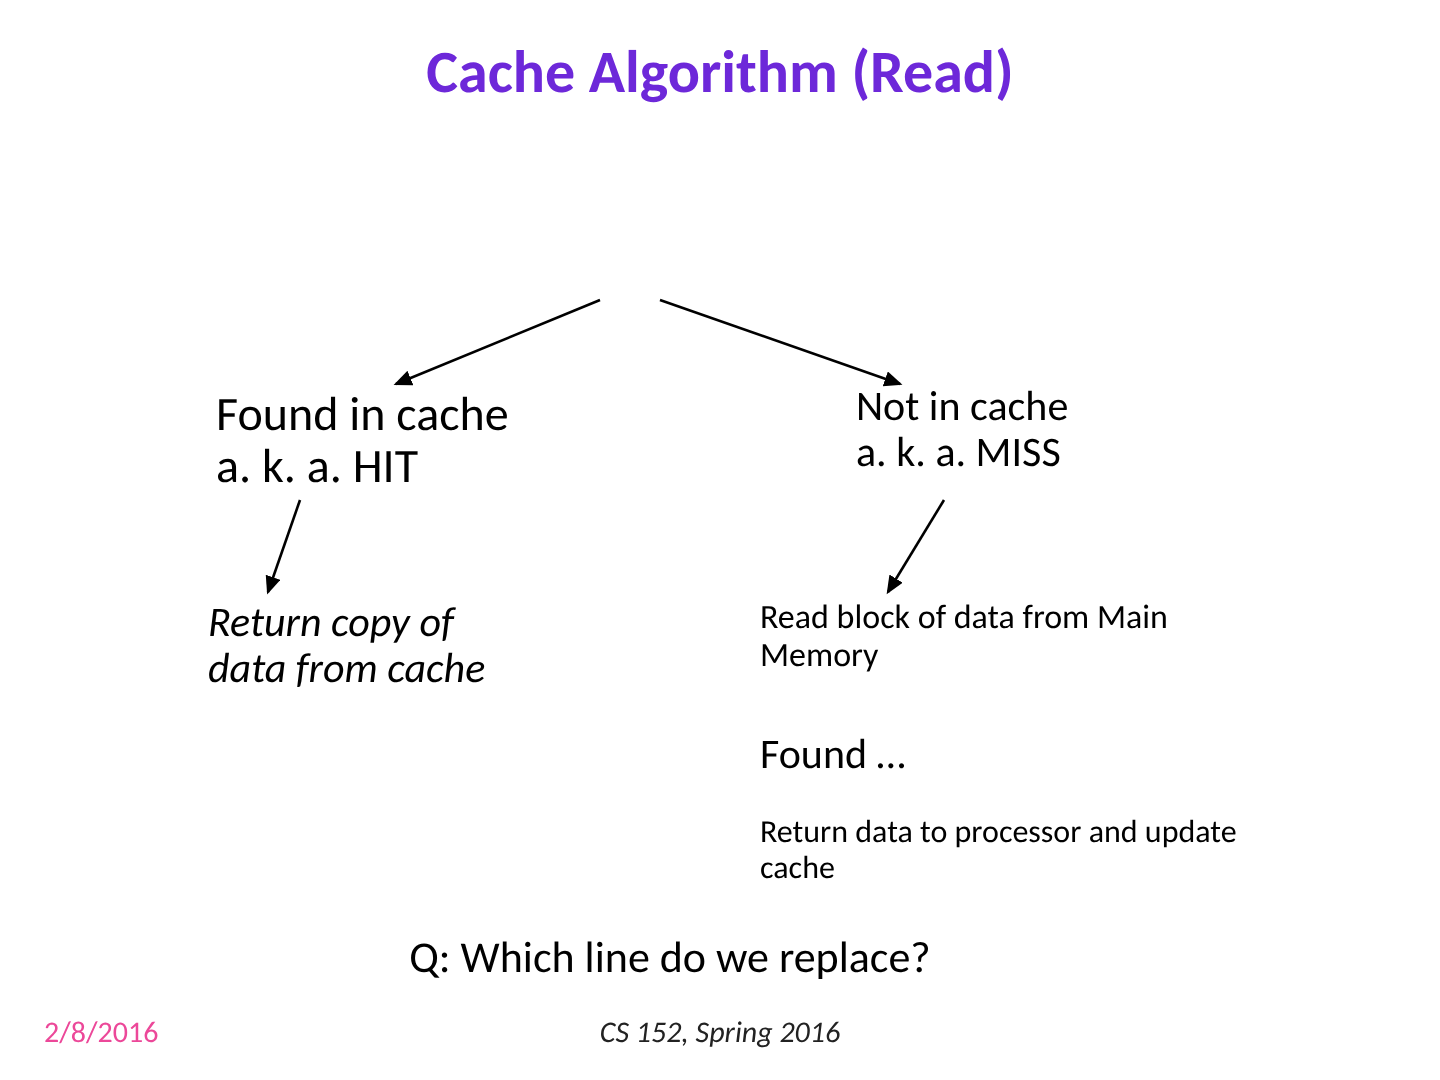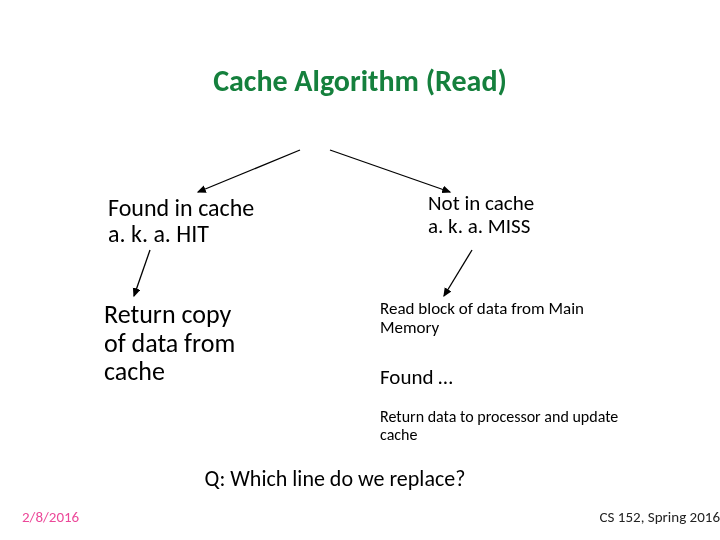--- a/index.html
+++ b/index.html
@@ -19,22 +19,21 @@
     height: 540px;
   }
   .title {
     position: absolute;
     top: 18px;
     left: 0;
     width: 720px;
     text-align: center;
     font-size: 30px;
     font-weight: 700;
-    color: #15803d;
-    margin-top: 44px;
+    color: #6d28d9;
   }
   .intro {
     position: absolute;
     top: 80px;
     left: 70px;
     width: 580px;
     font-size: 25px;
     line-height: 1.15;
   }
   .hit-label {
@@ -49,22 +48,23 @@
     top: 192px;
     left: 428px;
     font-size: 21px;
     line-height: 1.1;
   }
   .hit-action {
     position: absolute;
     top: 300px;
     left: 104px;
     width: 150px;
-    font-size: 26px;
+    font-size: 21px;
     line-height: 1.1;
+    font-style: italic;
   }
   .miss-action1 {
     position: absolute;
     top: 300px;
     left: 380px;
     width: 260px;
     font-size: 17px;
     line-height: 1.1;
   }
   .miss-action2 {
@@ -98,23 +98,24 @@
     bottom: 14px;
     left: 22px;
     font-size: 15px;
     color: #ec4899;
   }
   .footer-center {
     position: absolute;
     bottom: 14px;
     left: 0;
     width: 720px;
-    text-align: right;
+    text-align: center;
     font-size: 15px;
     color: #222;
+    font-style: italic;
   }
   svg.arrows {
     position: absolute;
     top: 0;
     left: 0;
     pointer-events: none;
   }
 </style>
 </head>
 <body>

